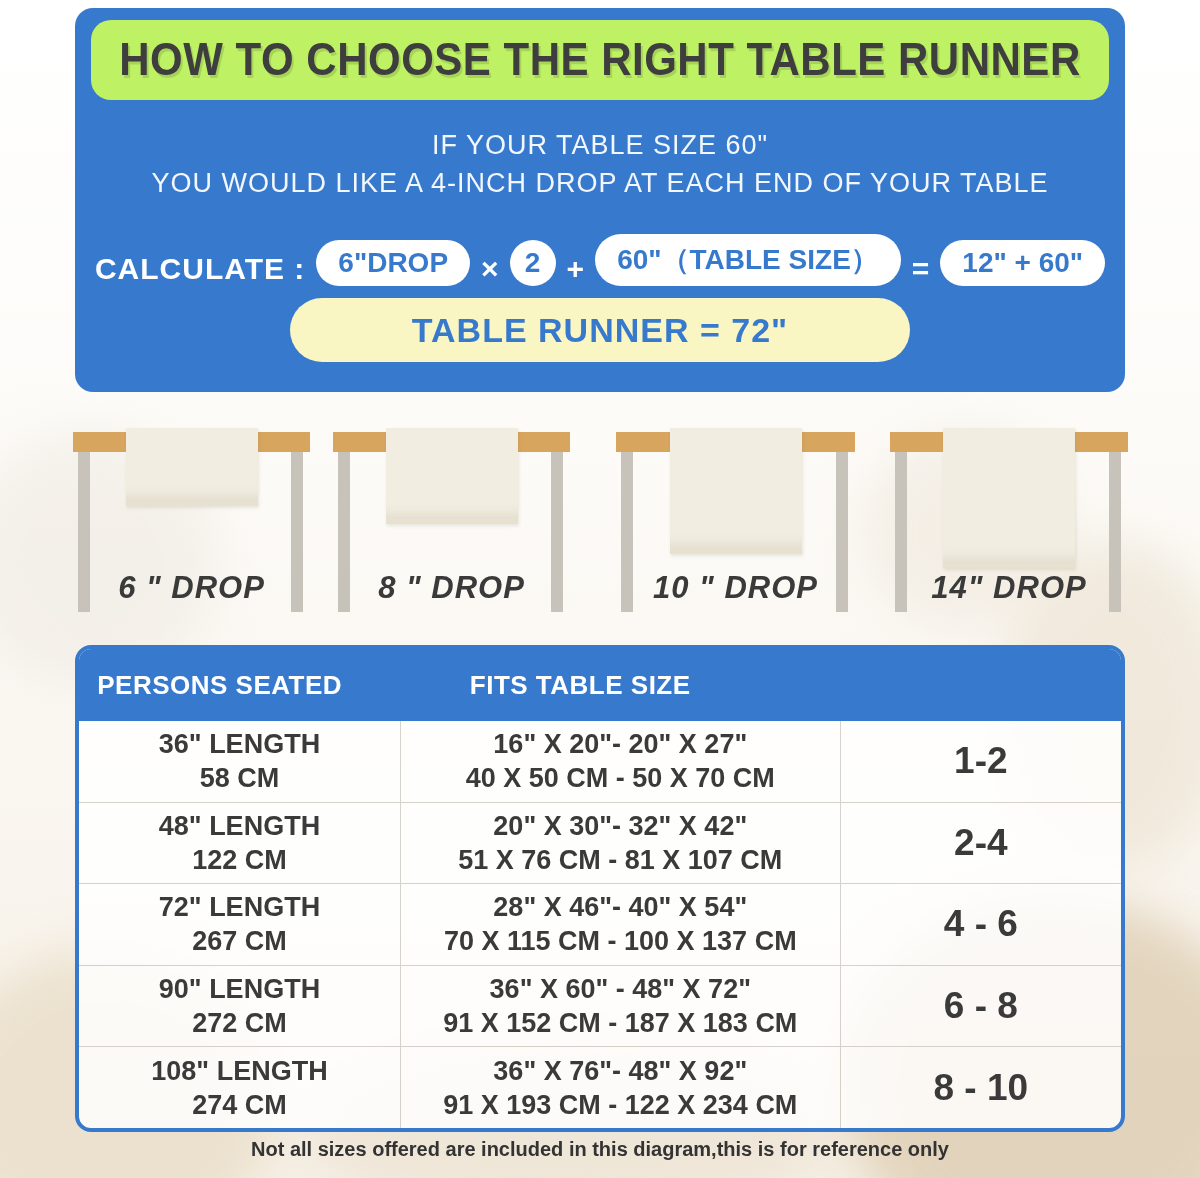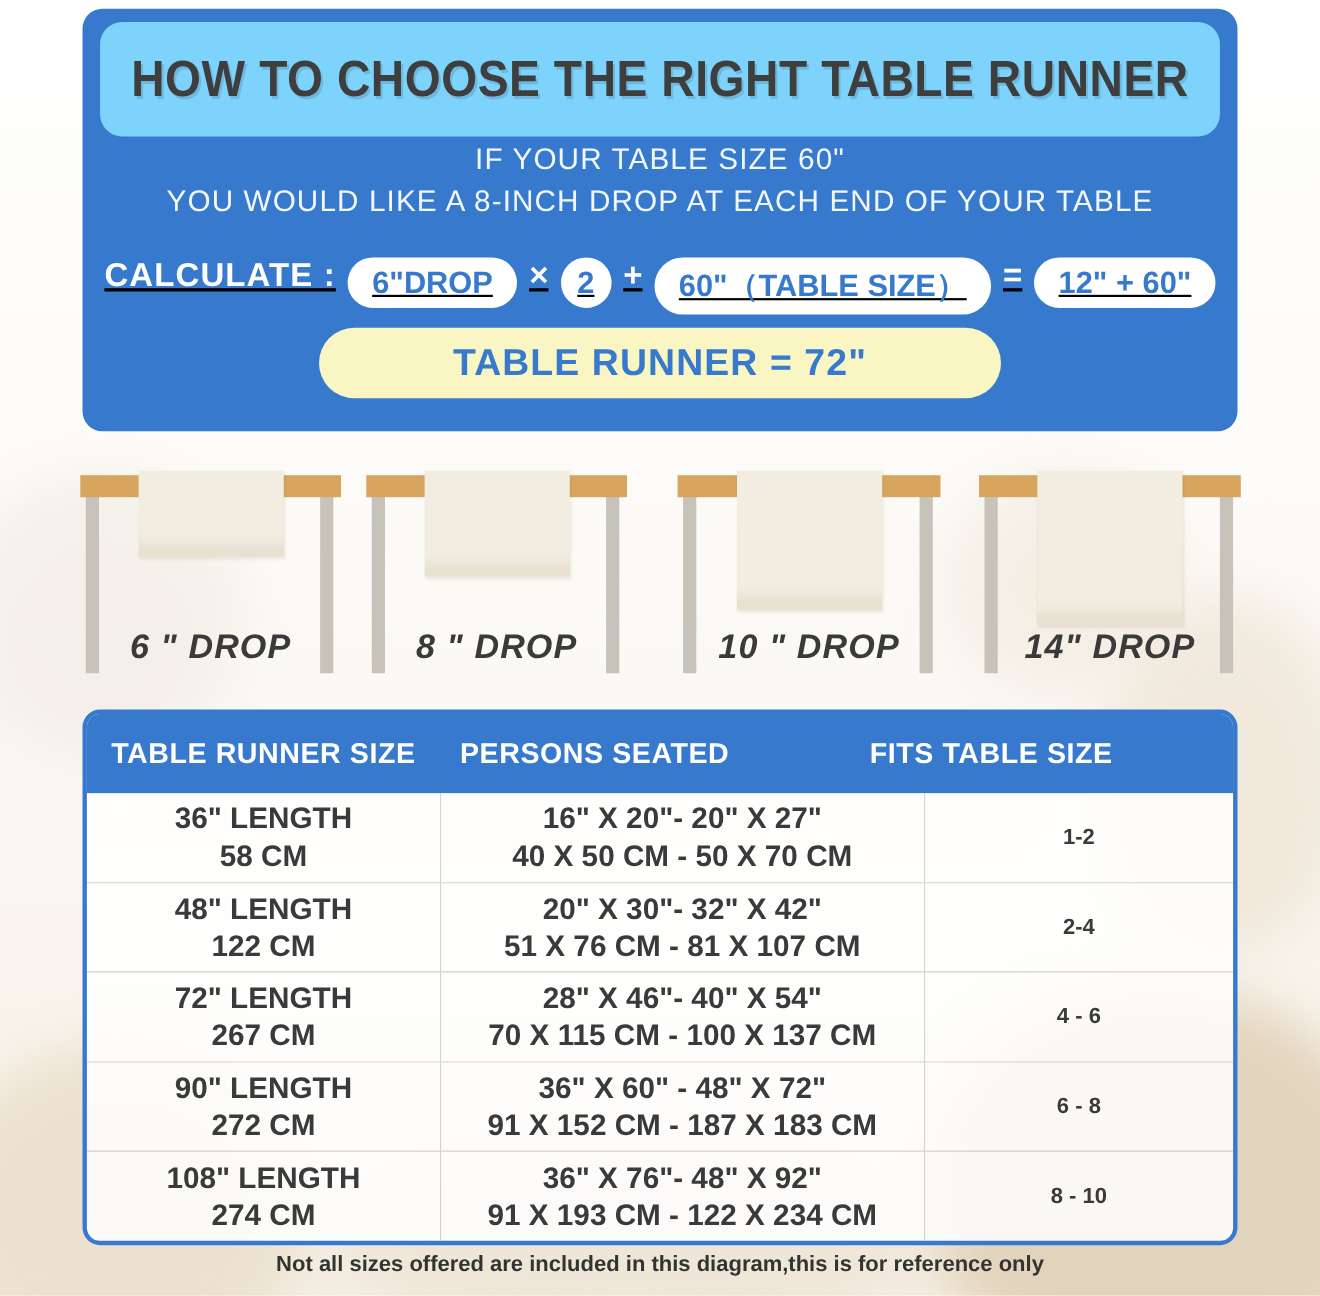--- a/index.html
+++ b/index.html
@@ -16,36 +16,36 @@
   .b4 { right: -30px; top: 540px; width: 230px; height: 330px; background: #EAE0CE; opacity: .6; }
   .b5 { left: -40px; top: 430px; width: 260px; height: 260px; background: #EFEAE2; opacity: .6; }
   .b6 { right: 130px; top: 430px; width: 210px; height: 200px; background: #EDE4D6; opacity: .5; }
 
   
   .panel {
     position: absolute; left: 75px; top: 8px; width: 1050px; height: 384px;
     background: #377ACD; border-radius: 18px;
   }
   .banner {
-    position: absolute; left: 16px; right: 16px; top: 12px; height: 104px;
-    background: #7dd3fc; border-radius: 20px;
+    position: absolute; left: 16px; right: 16px; top: 12px; height: 80px;
+    background: #bef264; border-radius: 20px;
     display: flex; align-items: center; justify-content: center;
   }
   .banner h1 {
     margin: 0; font-size: 42px; font-weight: bold; color: #3E3E3E;
     letter-spacing: .5px; white-space: nowrap; transform: scaleY(1.1);
     text-shadow: 2px 2px 0 rgba(0,0,0,.12);
   }
   .sub { position: absolute; left: 0; right: 0; margin: 0; text-align: center;
     color: #F2F7FD; font-size: 27px; font-weight: 400; letter-spacing: 1px; }
   .sub1 { top: 122px; }
   .sub2 { top: 160px; }
   .calc {
     position: absolute; top: 226px; left: 8px; right: 8px; height: 52px;
-    display: flex; align-items: flex-start; justify-content: center; gap: 11px; text-decoration: underline;
+    display: flex; align-items: flex-end; justify-content: center; gap: 11px;
   }
   .calc-label { color: #FFFFFF; font-size: 30px; font-weight: bold; letter-spacing: 1px; white-space: nowrap; }
   .pill {
     background: #FFFFFF; color: #377ACD; border-radius: 30px;
     padding: 7px 22px; font-size: 28px; font-weight: bold; white-space: nowrap;
   }
   .op { color: #FFFFFF; font-size: 30px; font-weight: bold; }
   .circle {
     width: 46px; height: 46px; border-radius: 50%; background: #FFFFFF; color: #377ACD;
     display: flex; align-items: center; justify-content: center;
@@ -92,21 +92,21 @@
   }
   .c1 { width: 30.8%; } .c2 { width: 42.2%; } .c3 { width: 27%; }
   .spec-body { flex: 1; display: flex; flex-direction: column; }
   .row { flex: 1; display: flex; }
   .row + .row { border-top: 1px solid rgba(165,158,145,.45); }
   .cell {
     display: flex; flex-direction: column; align-items: center; justify-content: center;
     text-align: center; font-size: 27px; font-weight: bold; color: #3A3A3A; line-height: 34px;
   }
   .cell.c2, .cell.c3 { border-left: 1px solid rgba(165,158,145,.45); }
-  .cell.c3 { font-size: 20px; }
+  .cell.c3 { font-size: 37px; }
 
   .footnote {
     position: absolute; left: 0; right: 0; top: 1138px; margin: 0; text-align: center;
     font-size: 20px; font-weight: bold; color: #333333;
   }
 </style>
 </head>
 <body>
 
 <div class="canvas">
@@ -116,21 +116,21 @@
   <div class="bg-blob b3"></div>
   <div class="bg-blob b4"></div>
   <div class="bg-blob b5"></div>
   <div class="bg-blob b6"></div>
 
   <section class="panel">
     <div class="banner">
       <h1>HOW TO CHOOSE THE RIGHT TABLE RUNNER</h1>
     </div>
     <p class="sub sub1">IF YOUR TABLE SIZE 60"</p>
-    <p class="sub sub2">YOU WOULD LIKE A 8-INCH DROP AT EACH END OF YOUR TABLE</p>
+    <p class="sub sub2">YOU WOULD LIKE A 4-INCH DROP AT EACH END OF YOUR TABLE</p>
 
     <div class="calc">
       <span class="calc-label">CALCULATE :</span>
       <span class="pill">6"DROP</span>
       <span class="op">×</span>
       <span class="circle">2</span>
       <span class="op">+</span>
       <span class="pill">60"（TABLE SIZE）</span>
       <span class="op">=</span>
       <span class="pill">12" + 60"</span>
@@ -165,21 +165,20 @@
       <div class="leg l"></div>
       <div class="leg r"></div>
       <div class="tabletop"></div>
       <div class="runner r4"></div>
       <div class="drop-label">14" DROP</div>
     </div>
   </section>
 
   <section class="spec">
     <div class="spec-head">
-      <div class="hcell c1">TABLE RUNNER SIZE</div>
       <div class="hcell c3">PERSONS SEATED</div>
       <div class="hcell c2">FITS TABLE SIZE</div>
     </div>
     <div class="spec-body">
 
       <div class="row">
         <div class="cell c1">
           <div>36" LENGTH</div>
           <div>58 CM</div>
         </div>

